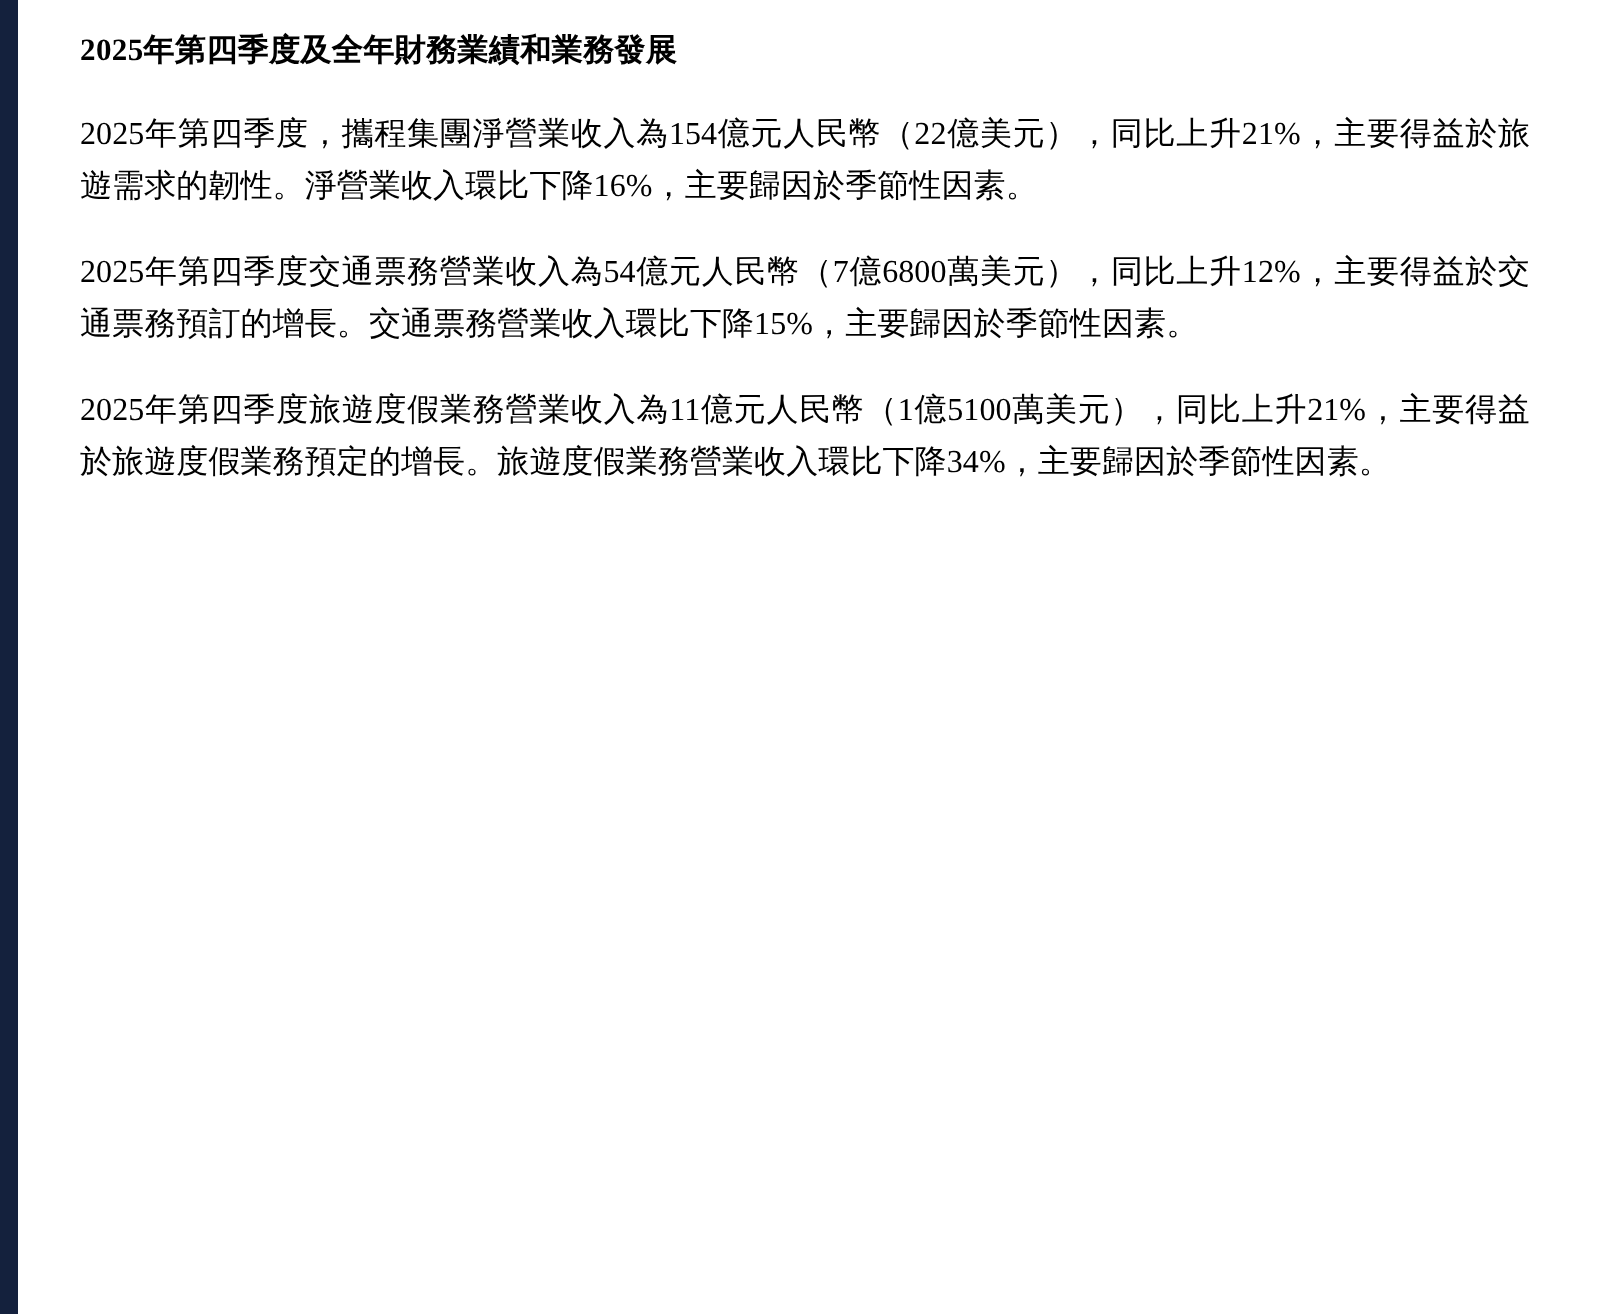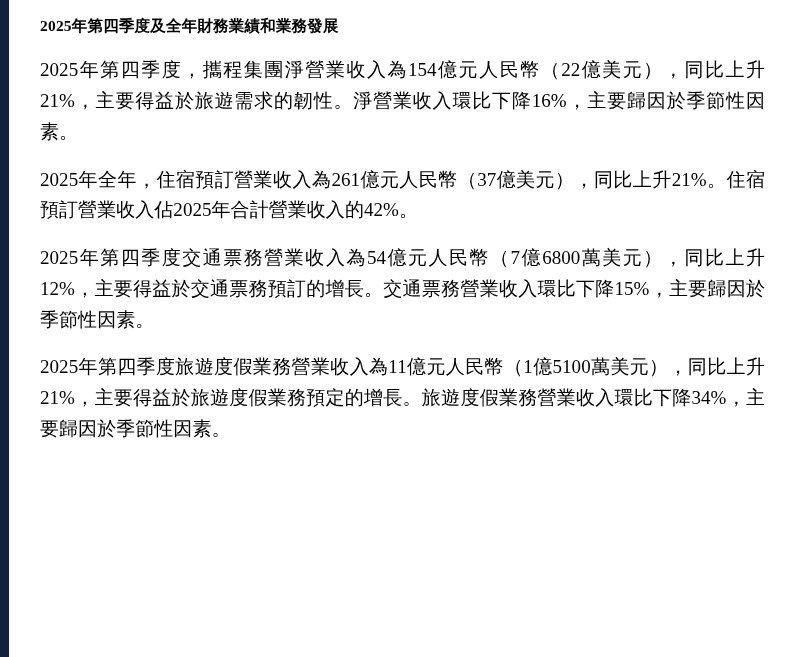--- a/index.html
+++ b/index.html
@@ -38,21 +38,21 @@
     box-sizing: border-box;
   }
   .doc-title {
     font-size: 15.5px;
     font-weight: bold;
     letter-spacing: 0.2px;
     line-height: 1.5;
     margin: 0 0 18px 0;
   }
   .para {
-    font-size: 19px;
+    font-size: 16px;
     line-height: 1.62;
     text-align: justify;
     text-justify: inter-ideograph;
     margin: 0 0 17px 0;
     letter-spacing: 0.05px;
   }
   .para:last-child {
     margin-bottom: 0;
   }
 </style>
@@ -61,18 +61,17 @@
 
 <div class="page">
 
   <div class="left-rule"></div>
 
   <div class="content">
 
     <h1 class="doc-title">2025年第四季度及全年財務業績和業務發展</h1>
 
     <p class="para">2025年第四季度，攜程集團淨營業收入為154億元人民幣（22億美元），同比上升21%，主要得益於旅遊需求的韌性。淨營業收入環比下降16%，主要歸因於季節性因素。</p>
-    <p class="para">2025年全年，住宿預訂營業收入為261億元人民幣（37億美元），同比上升21%。住宿預訂營業收入佔2025年合計營業收入的42%。</p>
     <p class="para">2025年第四季度交通票務營業收入為54億元人民幣（7億6800萬美元），同比上升12%，主要得益於交通票務預訂的增長。交通票務營業收入環比下降15%，主要歸因於季節性因素。</p>
     <p class="para">2025年第四季度旅遊度假業務營業收入為11億元人民幣（1億5100萬美元），同比上升21%，主要得益於旅遊度假業務預定的增長。旅遊度假業務營業收入環比下降34%，主要歸因於季節性因素。</p>
 
   </div>
 </div>
 
 </body></html>

